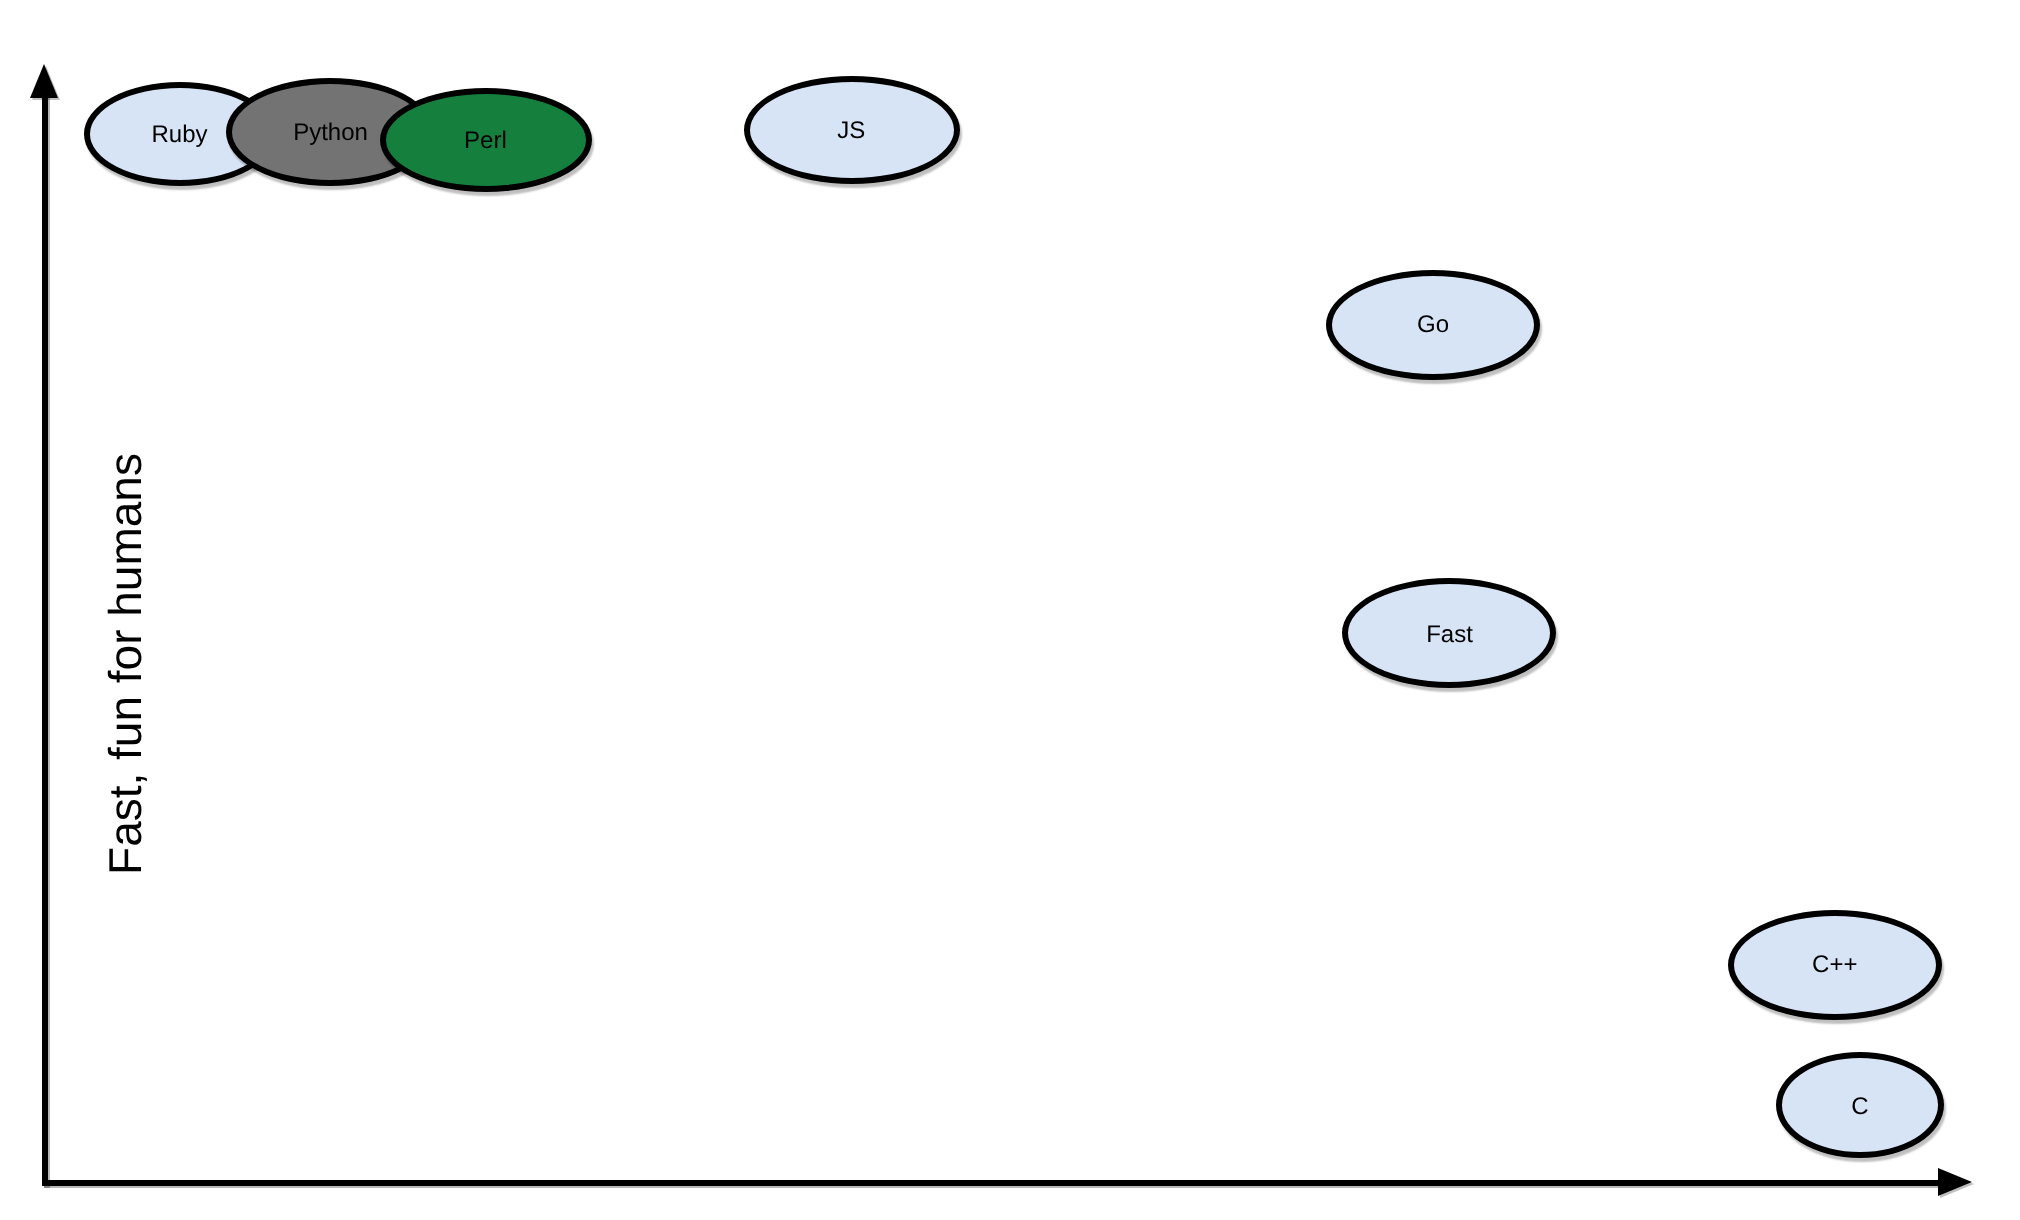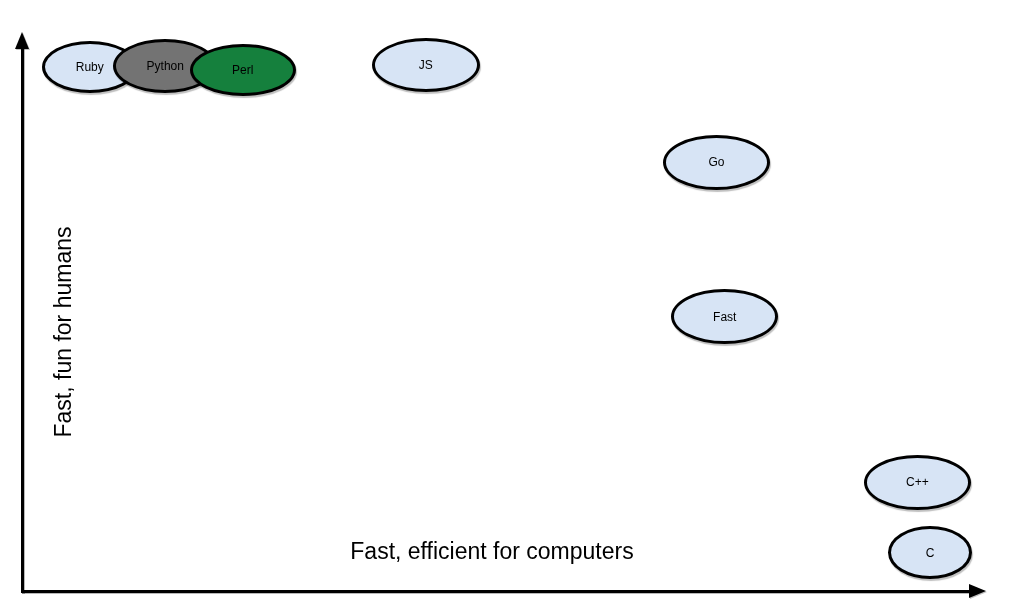--- a/index.html
+++ b/index.html
@@ -87,21 +87,20 @@
 </style>
 </head>
 <body>
 
 <div id="chart">
   <div class="axis-line" id="y-axis-line"></div>
   <div class="axis-line" id="x-axis-line"></div>
   <div class="arrowhead" id="y-axis-arrowhead"></div>
   <div class="arrowhead" id="x-axis-arrowhead"></div>
   <div class="axis-label" id="y-axis-label">Fast, fun for humans</div>
-  <div class="axis-label" id="x-axis-label">Fast, efficient for computers</div>
   <div id="points-layer">
       <div class="ellipse" style="left: 41.76px; top: 41.48px; width: 96px; height: 52px; background: rgb(215, 228, 245); border-color: rgb(0, 0, 0);">
         <span>Ruby</span>
       </div>
       <div class="ellipse" style="left: 113.264px; top: 38.806px; width: 104px; height: 54px; background: #737373; border-color: rgb(0, 0, 0);">
         <span>Python</span>
       </div>
       <div class="ellipse" style="left: 189.704px; top: 44.27px; width: 106px; height: 52px; background: #15803d; border-color: rgb(0, 0, 0);">
         <span>Perl</span>
       </div>

